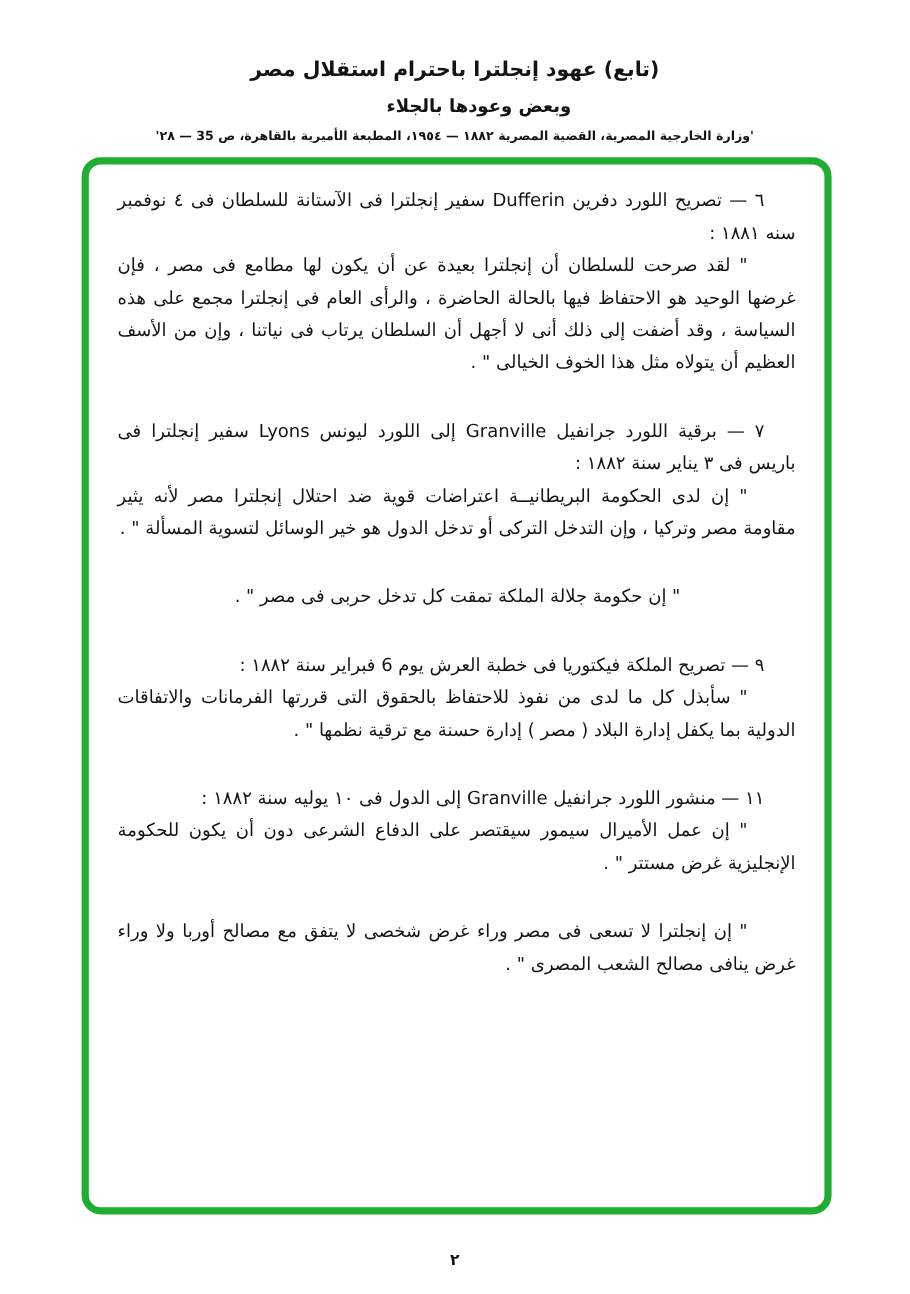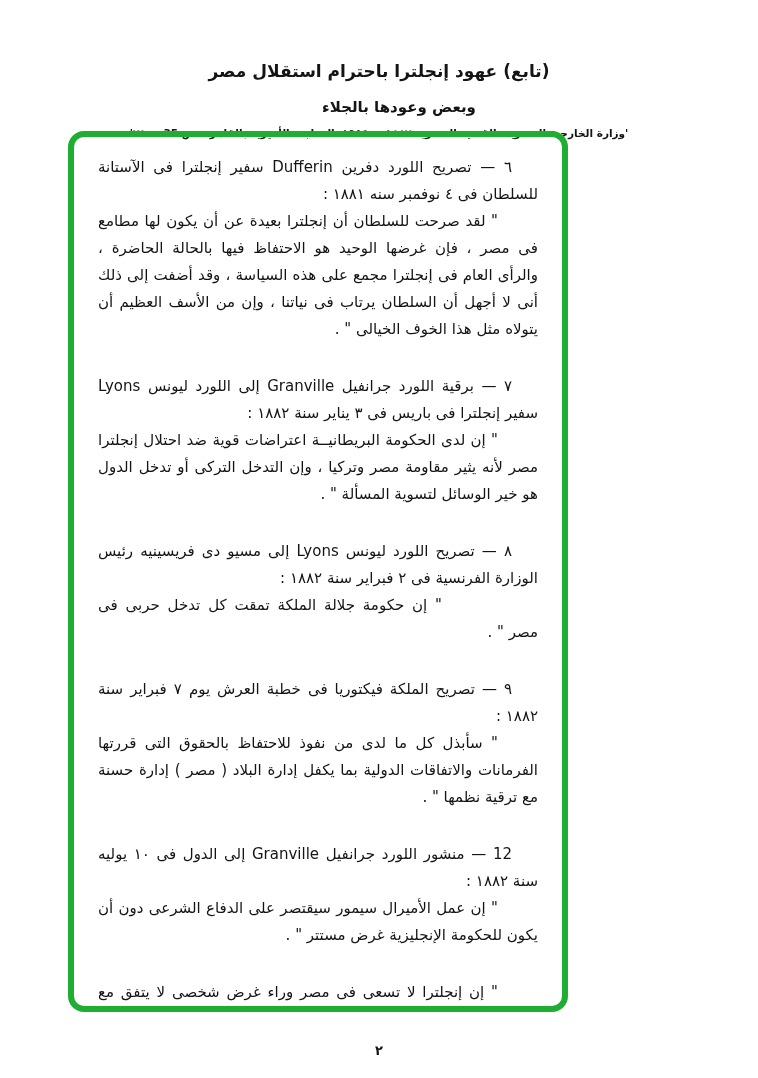--- a/index.html
+++ b/index.html
@@ -19,39 +19,39 @@
     position: absolute;
     top: 44px;
     left: 0;
     right: 0;
     text-align: center;
     direction: rtl;
   }
   .doc-title {
     font-size: 17px;
     font-weight: bold;
-    margin: 17px;
+    margin: 4px;
   }
   .doc-subtitle {
     font-size: 15px;
     font-weight: bold;
     margin: 11px 0 0 0;
     padding-left: 40px;
   }
   .doc-source {
     font-size: 10.5px;
     font-weight: bold;
     margin-top: 11px;
     letter-spacing: 0.2px;
   }
   .frame {
     position: absolute;
     top: 131px;
     left: 68px;
-    width: 500px;
+    width: 625px;
     height: 881px;
     box-sizing: border-box;
     border: 6px solid var(--frame-green, #1fae32);
     border-radius: 16px;
     padding: 15px 24px 10px 24px;
     direction: rtl;
     overflow: hidden;
   }
   .item { margin-top: 30px; }
   .item:first-child { margin-top: 2px; }
@@ -92,32 +92,31 @@
     <p class="item-heading">٦ — تصريح اللورد دفرين Dufferin سفير إنجلترا فى الآستانة للسلطان فى ٤ نوفمبر سنه ١٨٨١ :</p>
     <p class="item-quote">" لقد صرحت للسلطان أن إنجلترا بعيدة عن أن يكون لها مطامع فى مصر ، فإن غرضها الوحيد هو الاحتفاظ فيها بالحالة الحاضرة ، والرأى العام فى إنجلترا مجمع على هذه السياسة ، وقد أضفت إلى ذلك أنى لا أجهل أن السلطان يرتاب فى نياتنا ، وإن من الأسف العظيم أن يتولاه مثل هذا الخوف الخيالى " .</p>
   </section>
 
   <section class="item">
     <p class="item-heading">٧ — برقية اللورد جرانفيل Granville إلى اللورد ليونس Lyons سفير إنجلترا فى باريس فى ٣ يناير سنة ١٨٨٢ :</p>
     <p class="item-quote">" إن لدى الحكومة البريطانيــة اعتراضات قوية ضد احتلال إنجلترا مصر لأنه يثير مقاومة مصر وتركيا ، وإن التدخل التركى أو تدخل الدول هو خير الوسائل لتسوية المسألة " .</p>
   </section>
 
   <section class="item">
-    <p class="item-heading">٨ — تصريح اللورد ليونس Lyons إلى مسيو دى فريسينيه رئيس الوزارة الفرنسية فى ٢ فبراير سنة ١٨٨٢ :</p>
     <p class="item-quote short">" إن حكومة جلالة الملكة تمقت كل تدخل حربى فى مصر " .</p>
   </section>
 
   <section class="item">
-    <p class="item-heading">٩ — تصريح الملكة فيكتوريا فى خطبة العرش يوم ٧ فبراير سنة ١٨٨٢ :</p>
+    <p class="item-heading">٩ — تصريح الملكة فيكتوريا فى خطبة العرش يوم 6 فبراير سنة ١٨٨٢ :</p>
     <p class="item-quote">" سأبذل كل ما لدى من نفوذ للاحتفاظ بالحقوق التى قررتها الفرمانات والاتفاقات الدولية بما يكفل إدارة البلاد ( مصر ) إدارة حسنة مع ترقية نظمها " .</p>
   </section>
 
 
   <section class="item">
-    <p class="item-heading">12 — منشور اللورد جرانفيل Granville إلى الدول فى ١٠ يوليه سنة ١٨٨٢ :</p>
+    <p class="item-heading">١١ — منشور اللورد جرانفيل Granville إلى الدول فى ١٠ يوليه سنة ١٨٨٢ :</p>
     <p class="item-quote">" إن عمل الأميرال سيمور سيقتصر على الدفاع الشرعى دون أن يكون للحكومة الإنجليزية غرض مستتر " .</p>
   </section>
 
   <section class="item">
     <p class="item-quote">" إن إنجلترا لا تسعى فى مصر وراء غرض شخصى لا يتفق مع مصالح أوربا ولا وراء غرض ينافى مصالح الشعب المصرى " .</p>
   </section>
 
 </div>
 
 <div class="page-num">٢</div>

